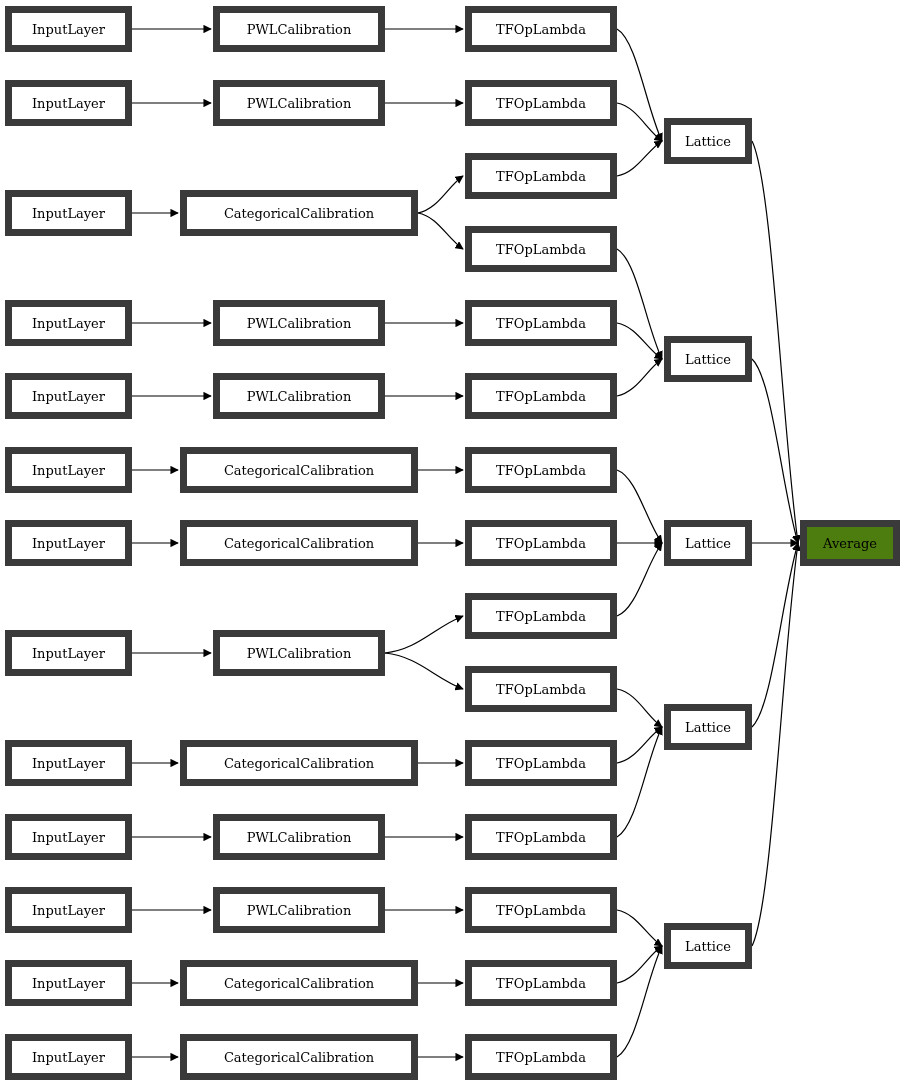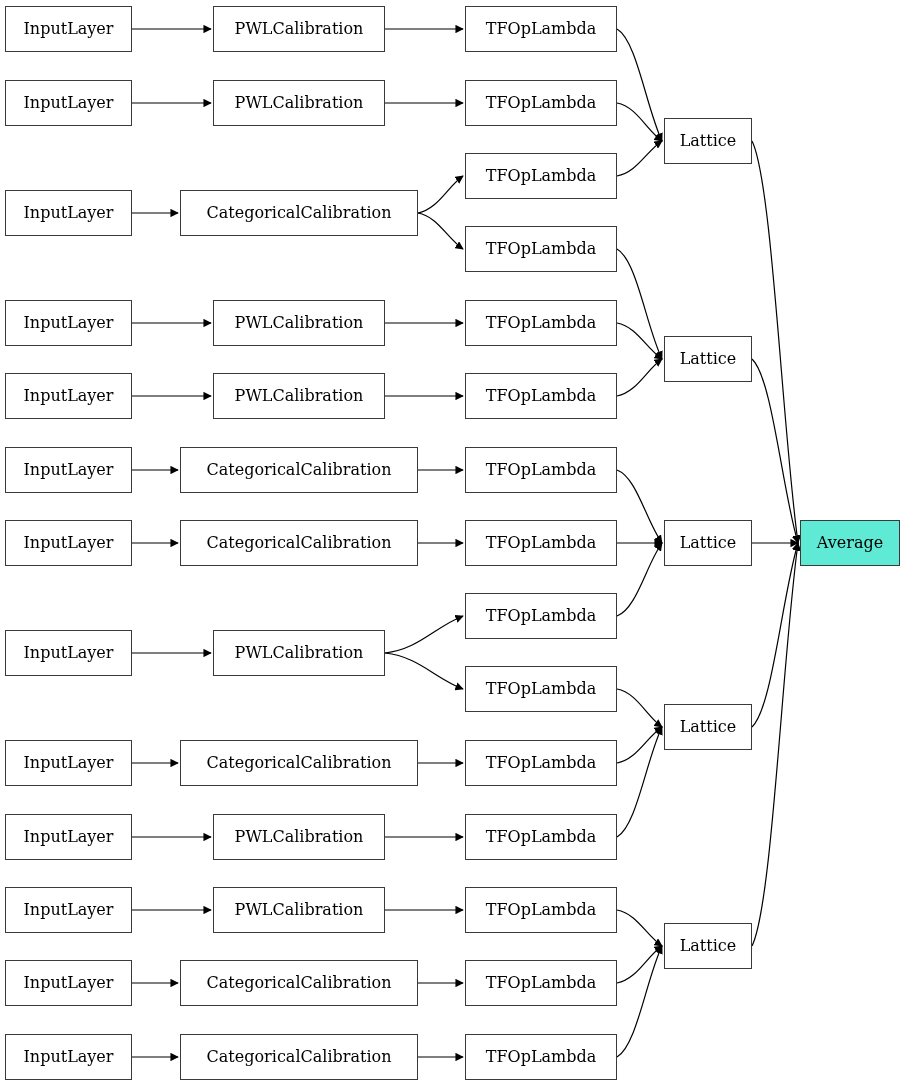--- a/index.html
+++ b/index.html
@@ -1,20 +1,20 @@
 <!DOCTYPE html>
 <html><head>
 <meta charset="utf-8">
 <style>
   html,body{margin:0;padding:0;background:#ffffff;}
   #canvas{position:relative;width:905px;height:1087px;background:#ffffff;
           font-family:"DejaVu Serif","Liberation Serif",serif;overflow:hidden;}
-  .node{position:absolute;box-sizing:border-box;border:1px solid #b91c1c;
+  .node{position:absolute;box-sizing:border-box;border:7px solid #b91c1c;
         background:#ffffff;display:flex;align-items:center;justify-content:center;
-        font-size:16px;color:#000000;line-height:1;white-space:nowrap;}
+        font-size:13px;color:#000000;line-height:1;white-space:nowrap;}
   #edges{position:absolute;left:0;top:0;width:905px;height:1087px;
          pointer-events:none;}
 </style>
 </head>
 <body>
 
 <div id="canvas">
   <svg id="edges" viewBox="0 0 905 1087" xmlns="http://www.w3.org/2000/svg">
     <defs>
       <marker id="ah" viewBox="0 0 10 10" refX="9" refY="5" markerWidth="7" markerHeight="7" orient="auto-start-reverse">
@@ -204,17 +204,17 @@
       </div>
       <div class="node" style="left: 664px; top: 520px; width: 88px; height: 46px; border-color: rgb(58, 58, 58); background: rgb(255, 255, 255);">
         <span>Lattice</span>
       </div>
       <div class="node" style="left: 664px; top: 704px; width: 88px; height: 46px; border-color: rgb(58, 58, 58); background: rgb(255, 255, 255);">
         <span>Lattice</span>
       </div>
       <div class="node" style="left: 664px; top: 923px; width: 88px; height: 46px; border-color: rgb(58, 58, 58); background: rgb(255, 255, 255);">
         <span>Lattice</span>
       </div>
-      <div class="node" style="left: 800px; top: 520px; width: 100px; height: 46px; border-color: rgb(58, 58, 58); background: #5eead4;">
+      <div class="node" style="left: 800px; top: 520px; width: 100px; height: 46px; border-color: rgb(58, 58, 58); background: #4d7c0f;">
         <span>Average</span>
       </div>
     </div>
 </div>
 
 </body></html>

